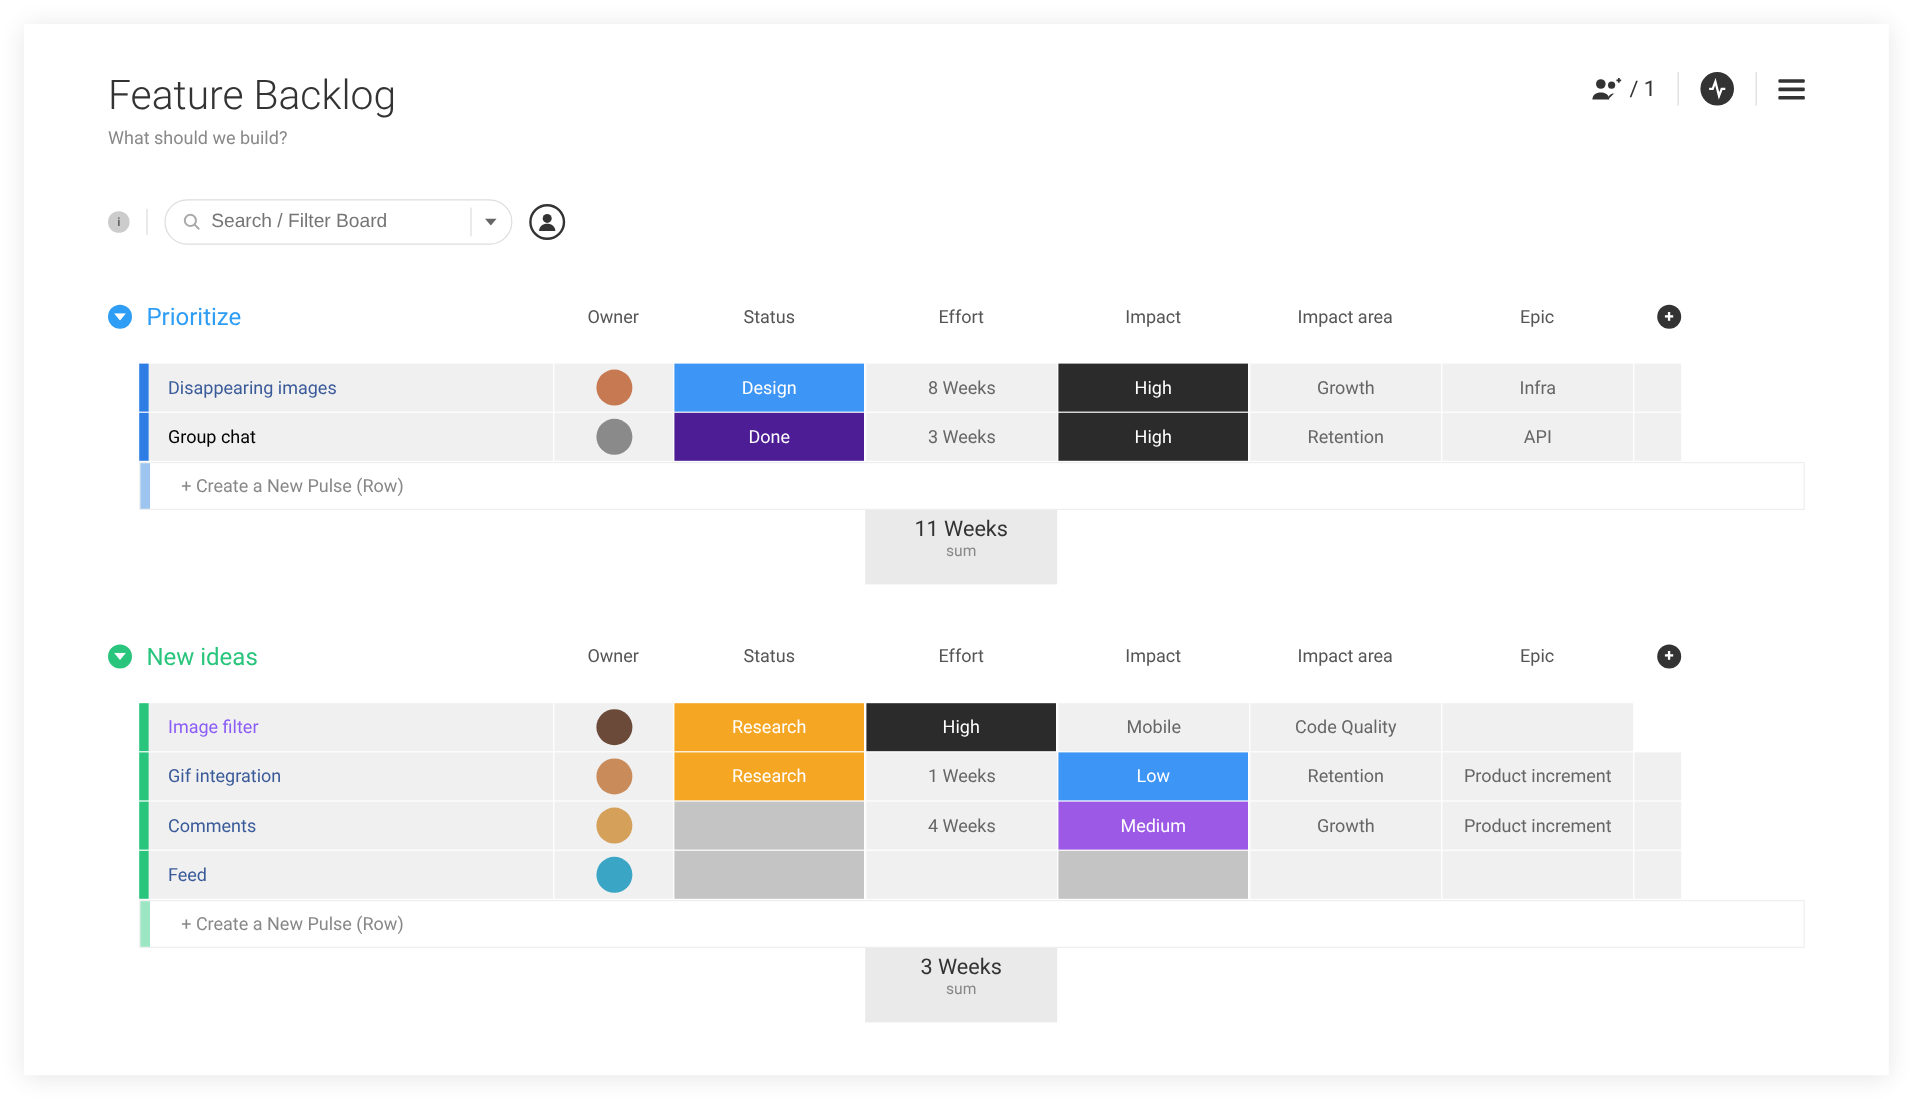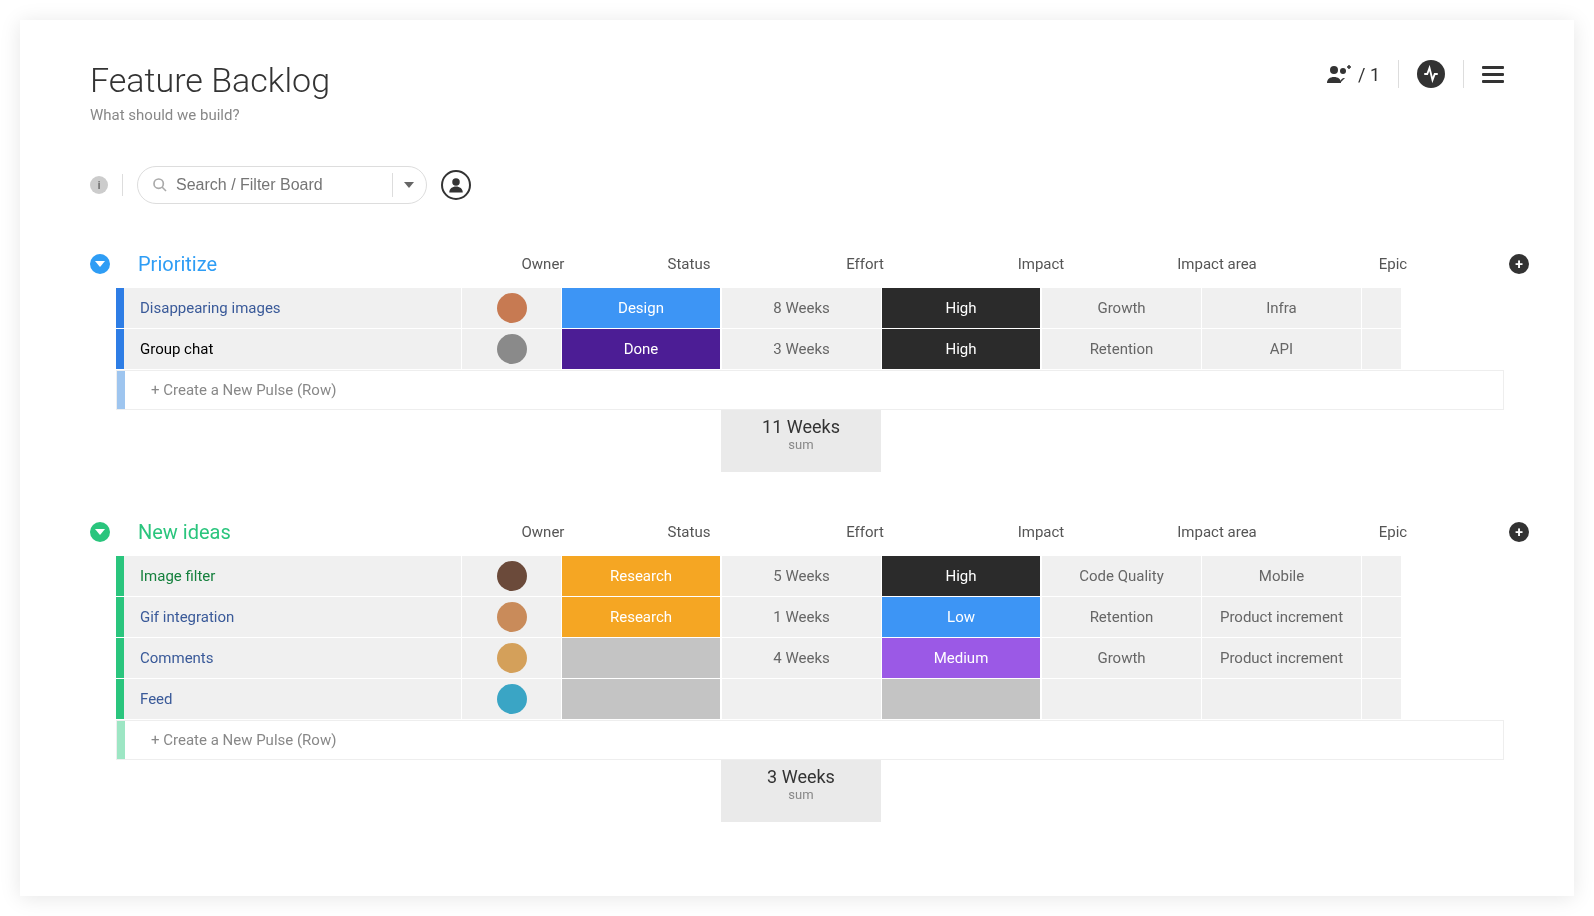--- a/index.html
+++ b/index.html
@@ -113,21 +113,21 @@
       border: 2px solid #333;
       border-radius: 50%;
       display:flex; align-items:center; justify-content:center;
     }
 
     .group { margin-top: 48px; }
     .group-header {
       display: grid;
       grid-template-columns: 26px 345px 100px 160px 160px 160px 160px 160px 40px;
       align-items: center;
-      gap: 16px;
+      gap: 0;
     }
     .collapse-btn {
       width: 20px; height:20px; border-radius:50%;
       display:flex; align-items:center; justify-content:center;
     }
     .group-title {
       font-size: 20px;
       font-weight: 400;
       padding-left: 6px;
     }
@@ -139,21 +139,21 @@
     .add-btn {
       width: 20px; height:20px; border-radius:50%;
       background:#333;
       display:flex; align-items:center; justify-content:center;
       color:#fff;
       font-size:14px;
       font-weight:bold;
       justify-self: end;
     }
 
-    .rows { margin-top: 12px; margin-left: 26px; }
+    .rows { margin-top: 27px; margin-left: 26px; }
     .row {
       display: grid;
       grid-template-columns: 8px 337px 100px 160px 160px 160px 160px 160px 40px;
       height: 40px;
       margin-bottom: 1px;
     }
     .row .stripe { height: 100%; }
     .row .name {
       background: #f0f0f0;
       display: flex;
@@ -340,29 +340,28 @@
           <div class="col-head">Status</div>
           <div class="col-head">Effort</div>
           <div class="col-head">Impact</div>
           <div class="col-head">Impact area</div>
           <div class="col-head">Epic</div>
     <div class="add-btn">+</div>
   </div>
         <div class="rows">
           <div class="row">
       <div class="stripe" style="background:#2ac57d"></div>
-      <div class="name" style="color:#15803d">Image filter</div>
+      <div class="name" style="color:#8b5cf6">Image filter</div>
       <div class="owner">
         <div class="avatar" style="background:#6b4a3a"></div>
       </div>
       <div class="status" style="background:#f5a623">Research</div>
-      <div class="cell">5 Weeks</div>
       <div class="impact" style="background:#2b2b2b">High</div>
+      <div class="cell">Mobile</div>
       <div class="cell">Code Quality</div>
-      <div class="cell">Mobile</div>
       <div class="tail"></div>
     </div>
           <div class="row">
       <div class="stripe" style="background:#2ac57d"></div>
       <div class="name" style="color:#3a5a99">Gif integration</div>
       <div class="owner">
         <div class="avatar" style="background:#c98b5a"></div>
       </div>
       <div class="status" style="background:#f5a623">Research</div>
       <div class="cell">1 Weeks</div>

